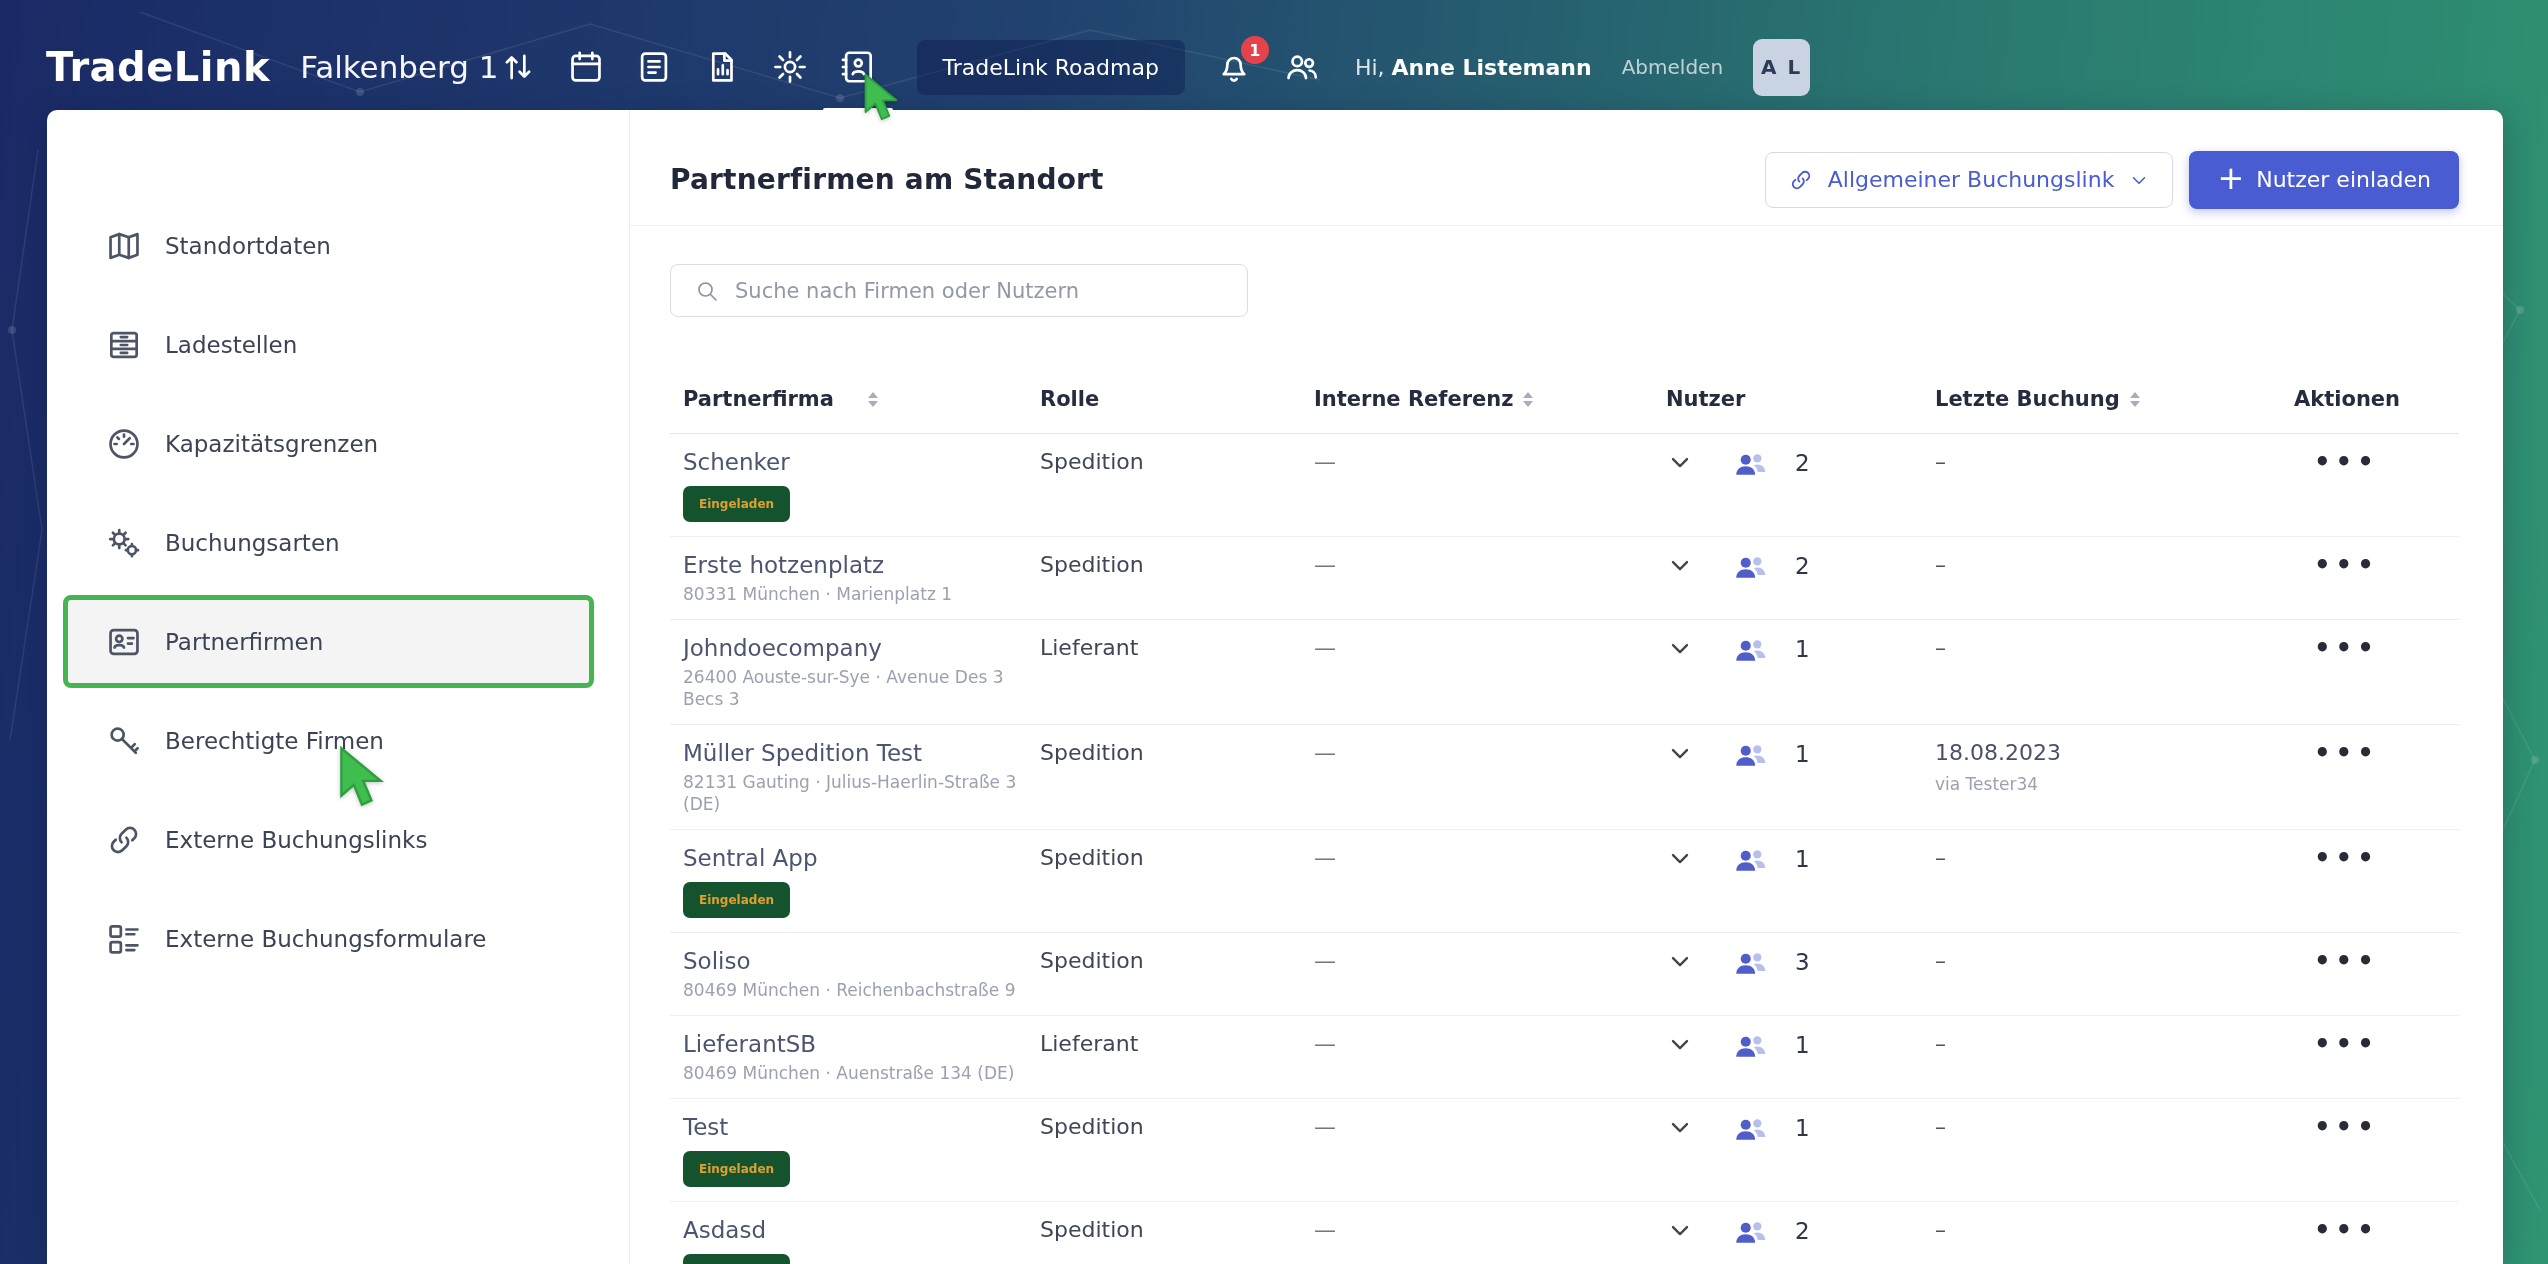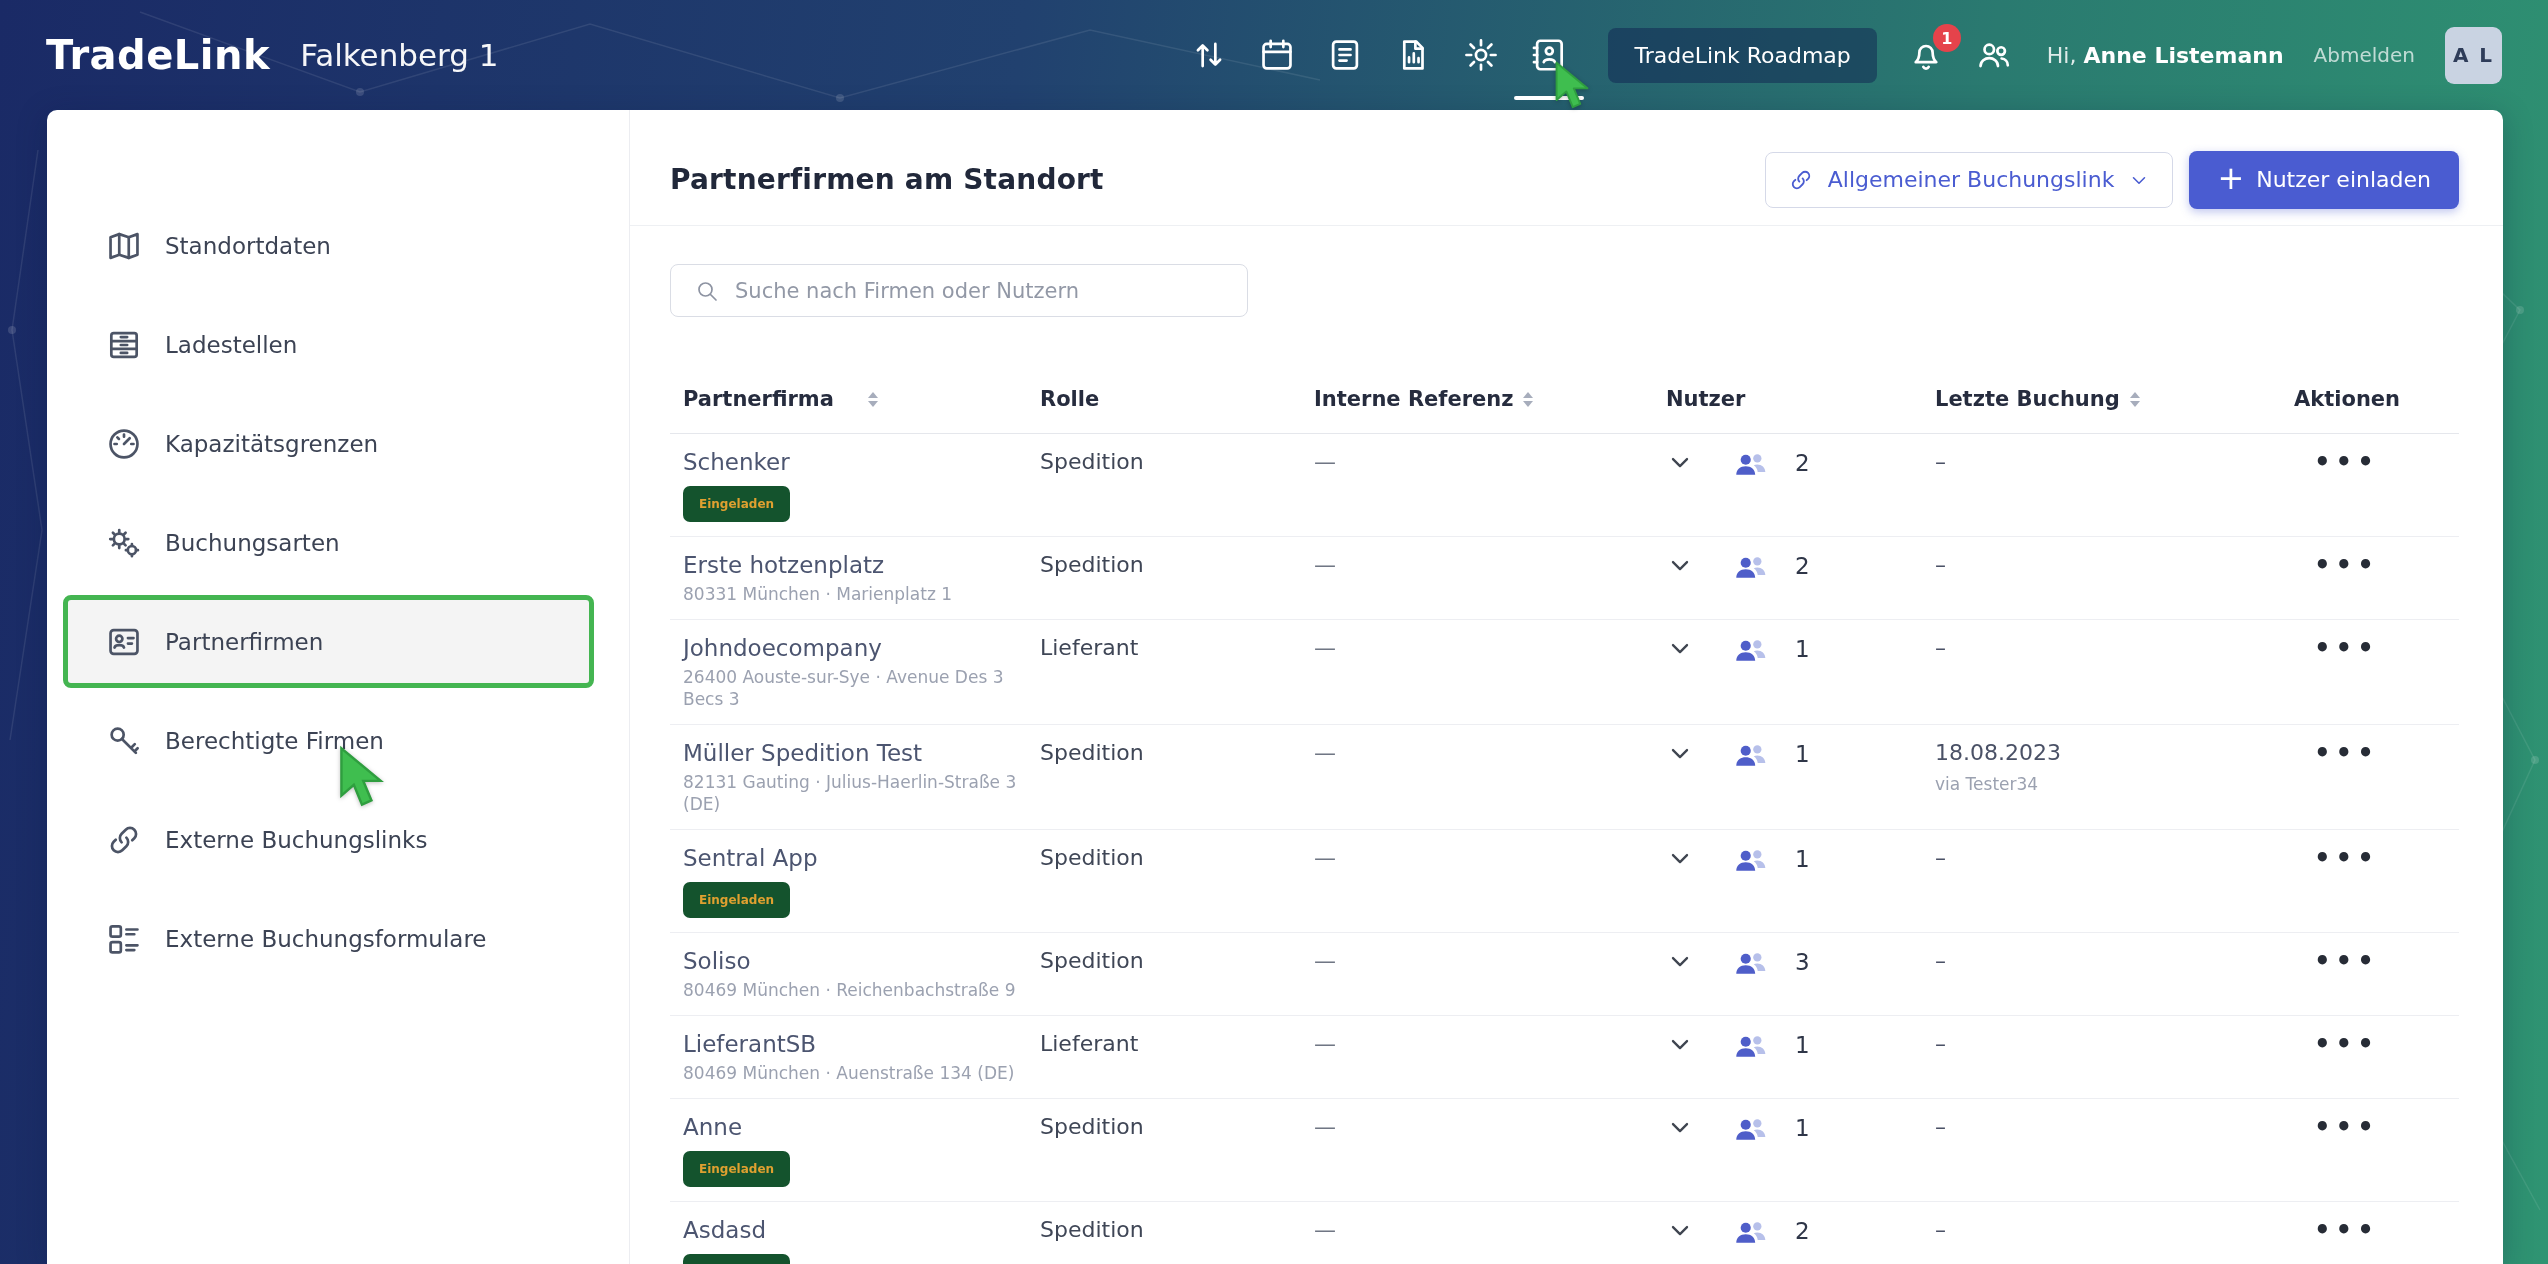--- a/index.html
+++ b/index.html
@@ -7,21 +7,21 @@
     width:2548px;height:1264px;overflow:hidden;position:relative;
     font-family:"DejaVu Sans","Liberation Sans",sans-serif;
     background:linear-gradient(97deg,#1a2a66 0%,#21416f 38%,#2a7a70 74%,#2f9472 100%);
   }
   .bg-pattern{position:absolute;inset:0;z-index:0;pointer-events:none;}
   .bg-pattern path{stroke:#ffffff;stroke-opacity:.09;fill:none;stroke-width:1.5;}
   .bg-pattern circle{fill:#ffffff;fill-opacity:.14;}
 
   
   .app-header{position:relative;z-index:2;height:110px;display:flex;align-items:center;
-    justify-content:space-between;padding:0 46px;color:#fff;}
+    padding:12px 46px;color:#fff;}
   .brand-area{display:flex;align-items:center;white-space:nowrap;}
   .brand{font-size:40px;font-weight:700;letter-spacing:.5px;}
   .location{font-size:31px;font-weight:400;margin-left:30px;opacity:.96;}
   .header-right{display:flex;align-items:center;gap:30px;}
   .hicon-wrap{width:38px;height:38px;position:relative;color:#fff;cursor:pointer;flex-shrink:0;}
   .hicon-wrap svg{width:100%;height:100%;}
   .hicon-wrap svg, .side-icon svg, .btn-icn svg, .chev svg, .search-icn svg{
     fill:none;stroke:currentColor;stroke-width:1.7;stroke-linecap:round;stroke-linejoin:round;}
   .active-underline{position:absolute;left:50%;top:60px;transform:translateX(-50%);
     width:70px;height:4px;background:#fff;border-radius:2px;}
@@ -612,21 +612,21 @@
                 <div class="bk">–</div>
 
               </div>
               <div class="cell c-actions">
                 <span class="dots">•••</span>
               </div>
             </div>
 
             <div class="trow">
               <div class="cell c-name">
-                <div class="row-name">Anne</div>
+                <div class="row-name">Test</div>
                 <div class="row-badge">Eingeladen</div>
                 
               </div>
               <div class="cell">Spedition</div>
               <div class="cell dash">—</div>
               <div class="cell c-users">
                 <span class="chev">
                   <svg viewBox="0 0 24 24">
                     <path d="M6 9.5l6 6 6-6"></path>
                   </svg>

